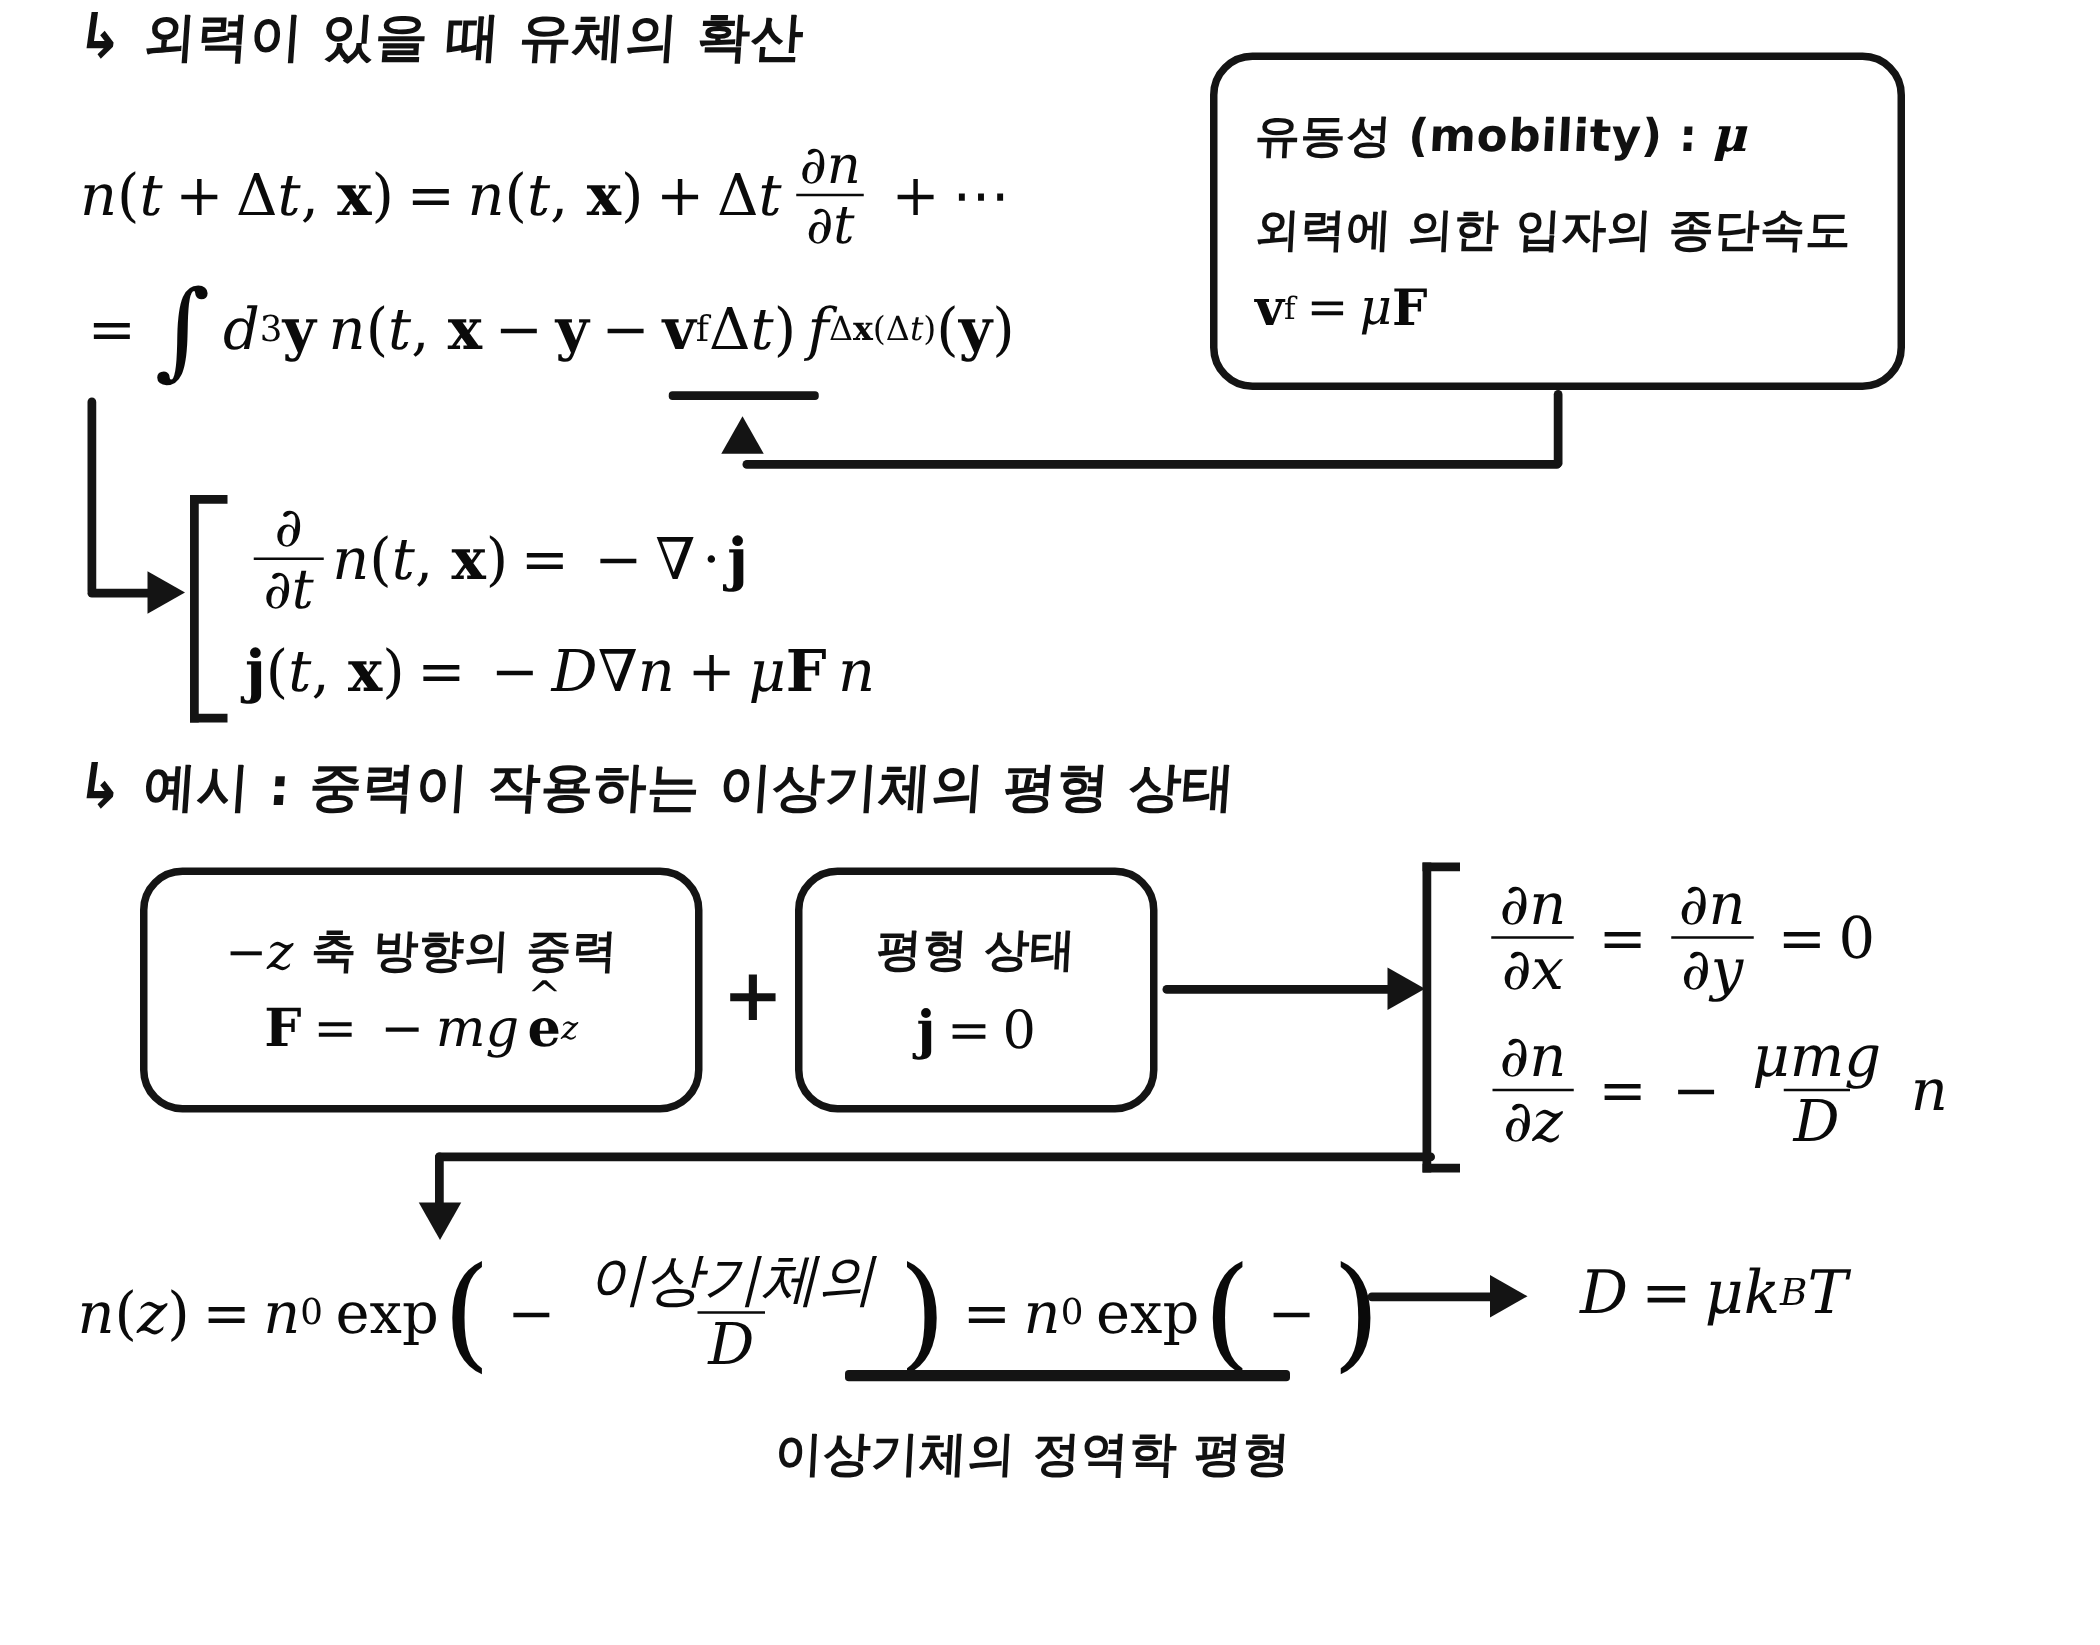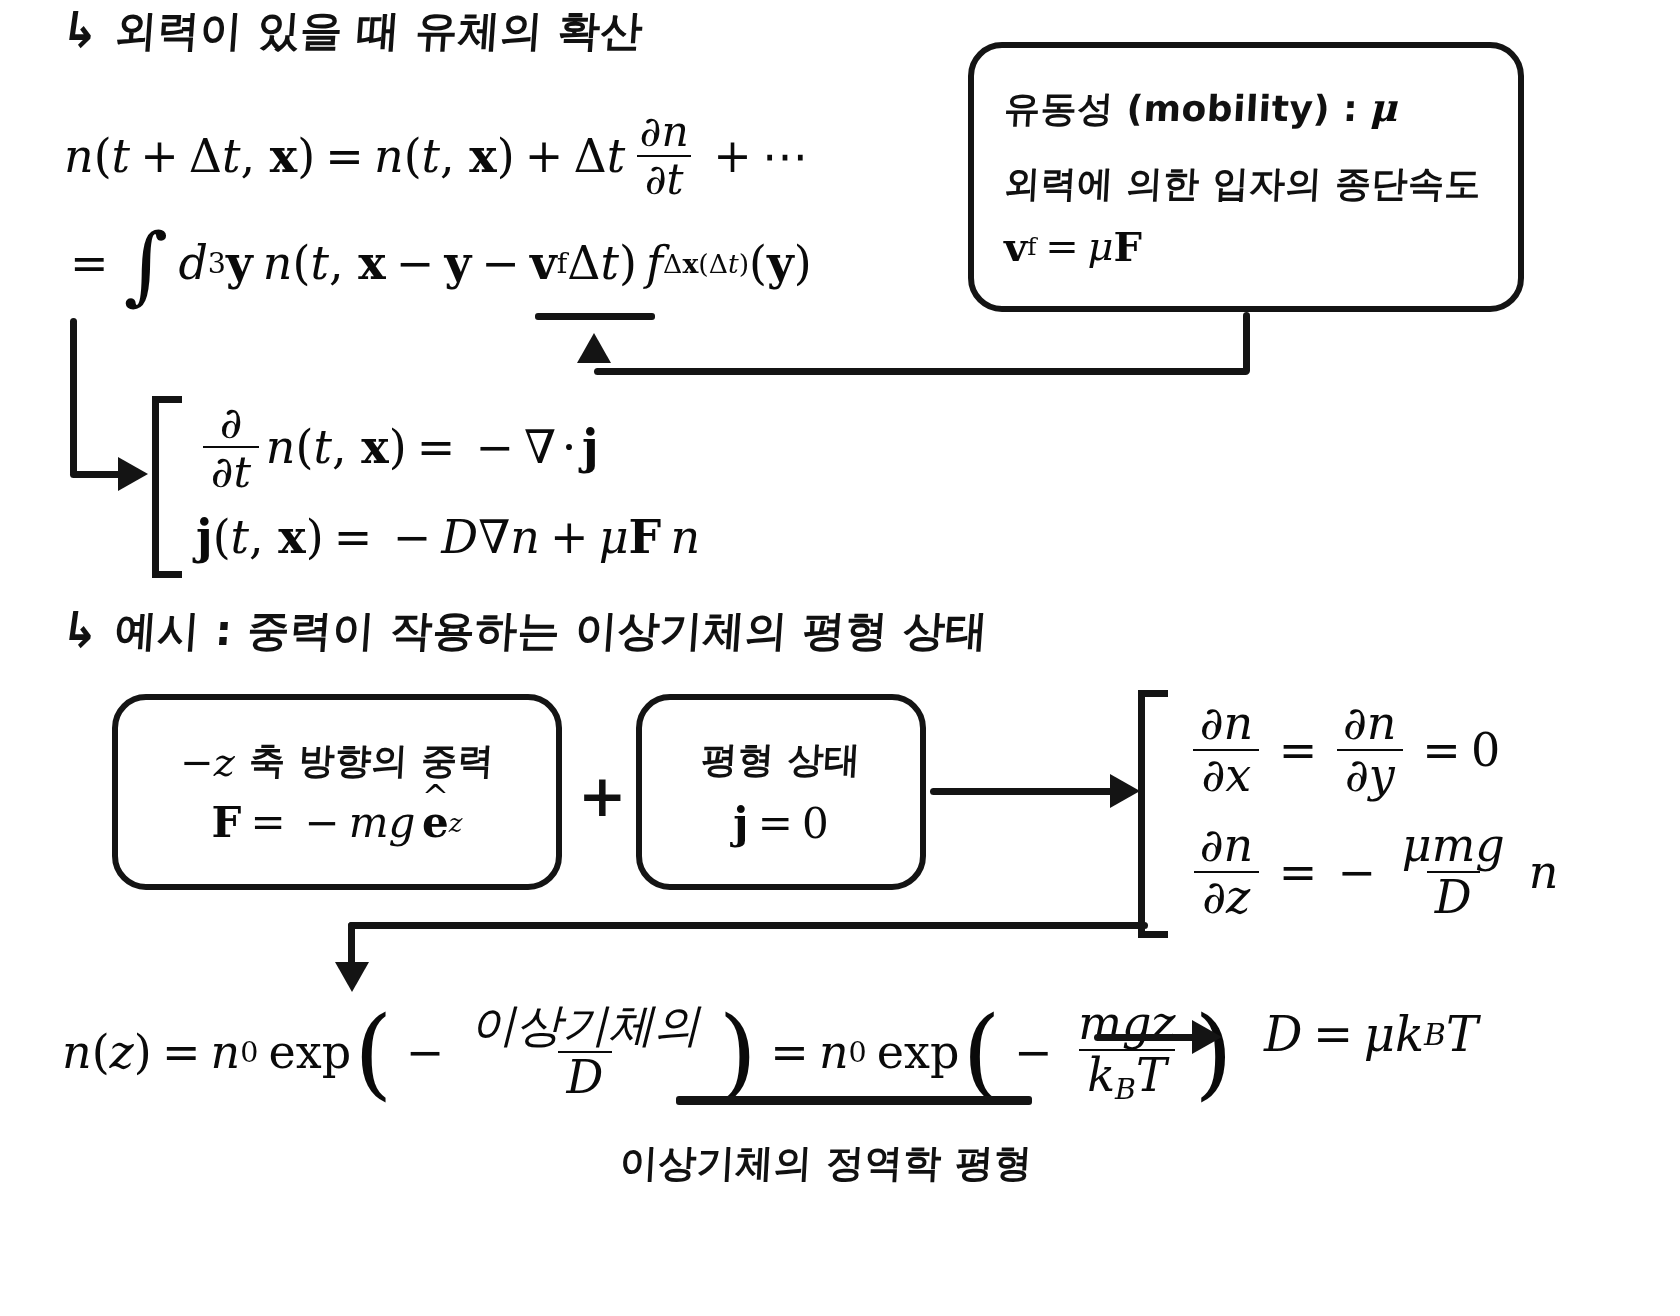--- a/index.html
+++ b/index.html
@@ -371,24 +371,20 @@
       <span class="den"><span class="mi">D</span></span>
     </span>
     <span class="paren-big">)</span>
     <span class="op">=</span>
     <span class="mi">n</span>
       <span class="sub mup">0</span>
     <span style="width:.22em;"></span>
     <span class="mup">exp</span>
     <span class="paren-big">(</span>
     <span class="op">−</span>
-    <span class="frac">
-      <span class="num"><span class="mi">mgz</span></span>
-      <span class="den"><span class="mi">k</span><span class="sub mi">B</span><span class="mi">T</span></span>
-    </span>
     <span class="paren-big">)</span>
   </div>
 
   <div class="underline-thick" style="left:676px; top:1096px; width:356px;"></div>
 
   <div class="abs kr" style="left:620px; top:1138px; font-size:38px; transform:skewX(-3deg);">이상기체의 정역학 평형</div>
 
   <div class="stroke h-line abs" style="left:1094px; top:1034px; width:110px;"></div>
   <div class="arrow-head arrow-right abs" style="left:1192px; top:1020px;"></div>
 

